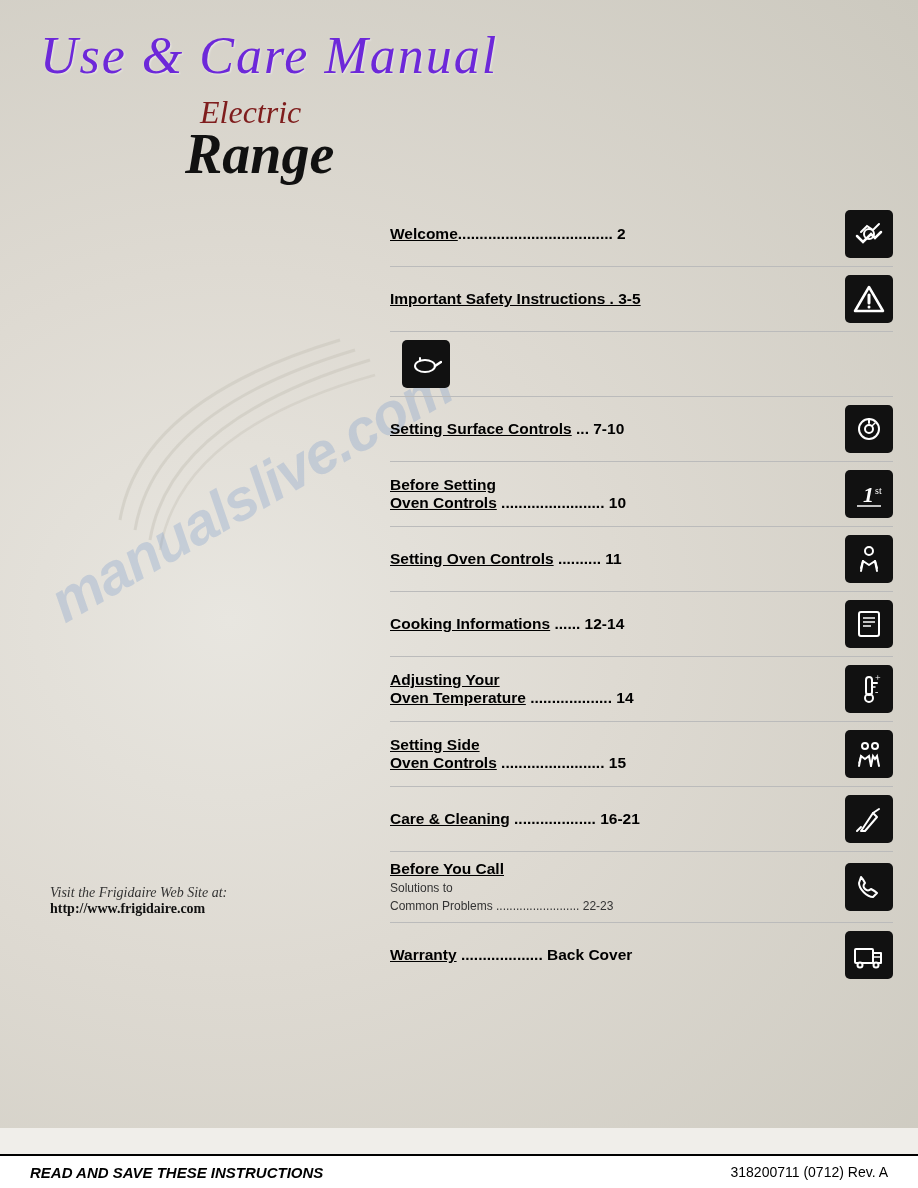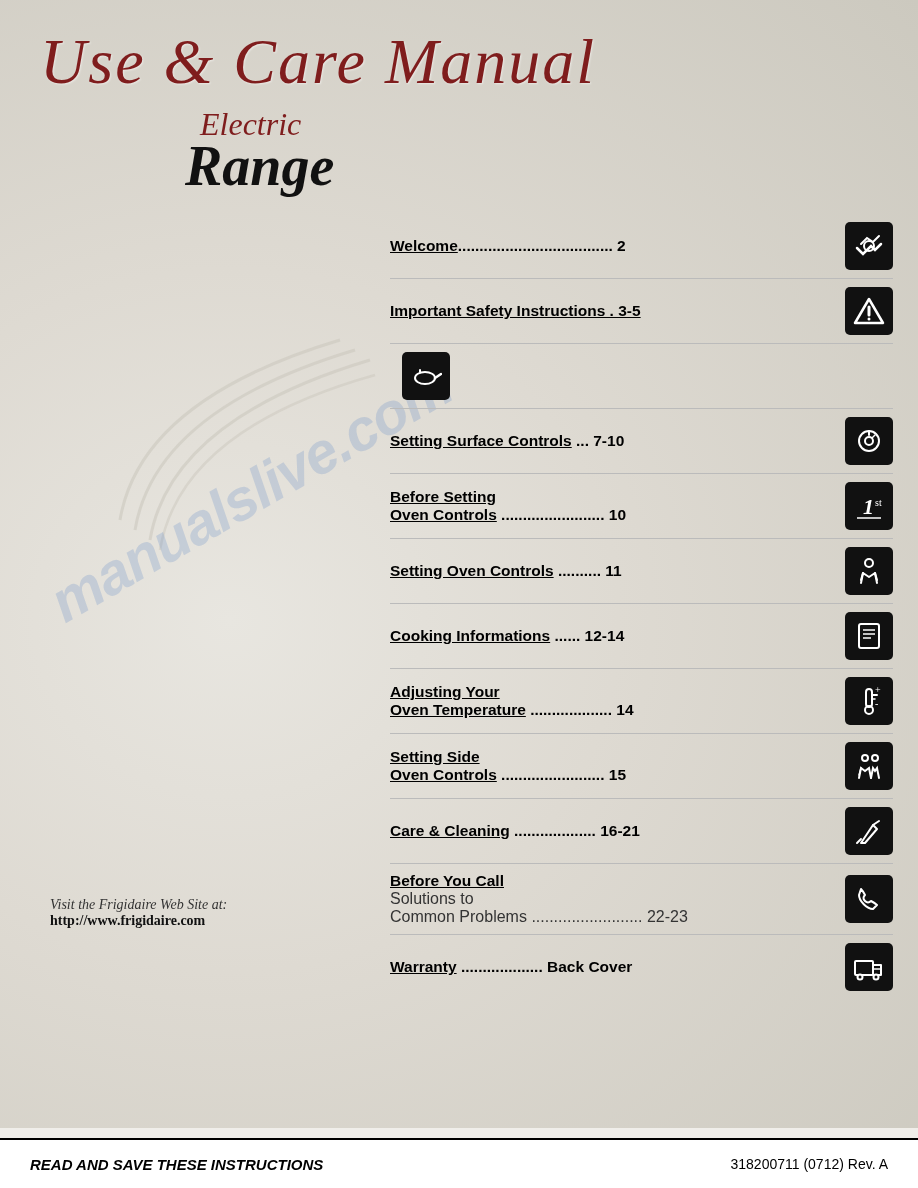--- a/index.html
+++ b/index.html
@@ -55,24 +55,24 @@
     }
 
     
     .header-area {
       position: relative;
       z-index: 3;
       padding: 30px 40px 0 40px;
     }
 
     .title-use-care {
-      font-size: 64px;
+      font-size: 52px;
       font-style: italic;
       font-family: 'Georgia', serif;
-      color: #7f1d1d;
+      color: #6d28d9;
       font-weight: normal;
       letter-spacing: 2px;
       line-height: 1;
       text-shadow: 1px 1px 2px rgba(255,255,255,0.5);
     }
 
     .subtitle-electric {
       font-size: 32px;
       font-style: italic;
       font-family: 'Georgia', serif;
@@ -167,32 +167,32 @@
       font-weight: bold;
       font-family: Arial, sans-serif;
       color: #000;
     }
 
     .toc-main-line.underlined {
       text-decoration: underline;
     }
 
     .toc-sub-line {
-      font-size: 16px;
+      font-size: 12px;
       color: #333;
       font-family: Arial, sans-serif;
     }
 
     
     .bottom-bar {
       position: absolute;
       bottom: 0;
       left: 0;
       right: 0;
-      height: 50px;
+      height: 34px;
       background: white;
       border-top: 2px solid #000;
       display: flex;
       align-items: center;
       justify-content: space-between;
       padding: 0 30px;
       z-index: 10;
     }
 
     .bottom-left-text {

